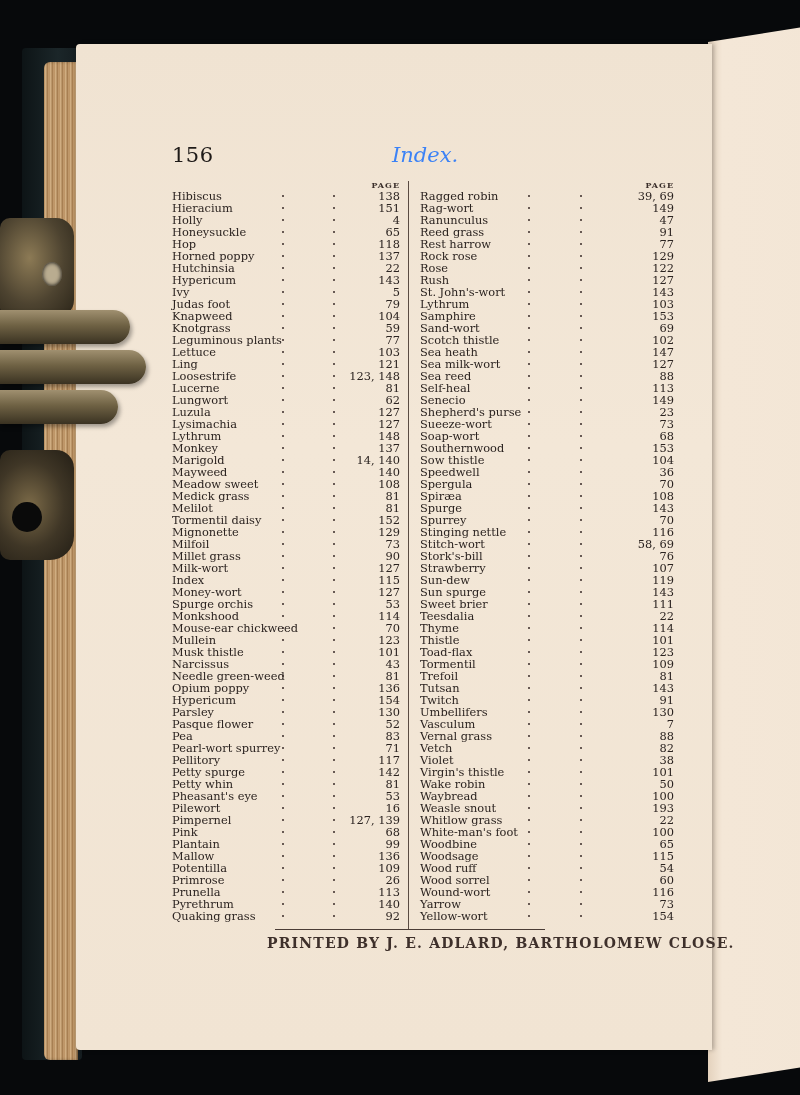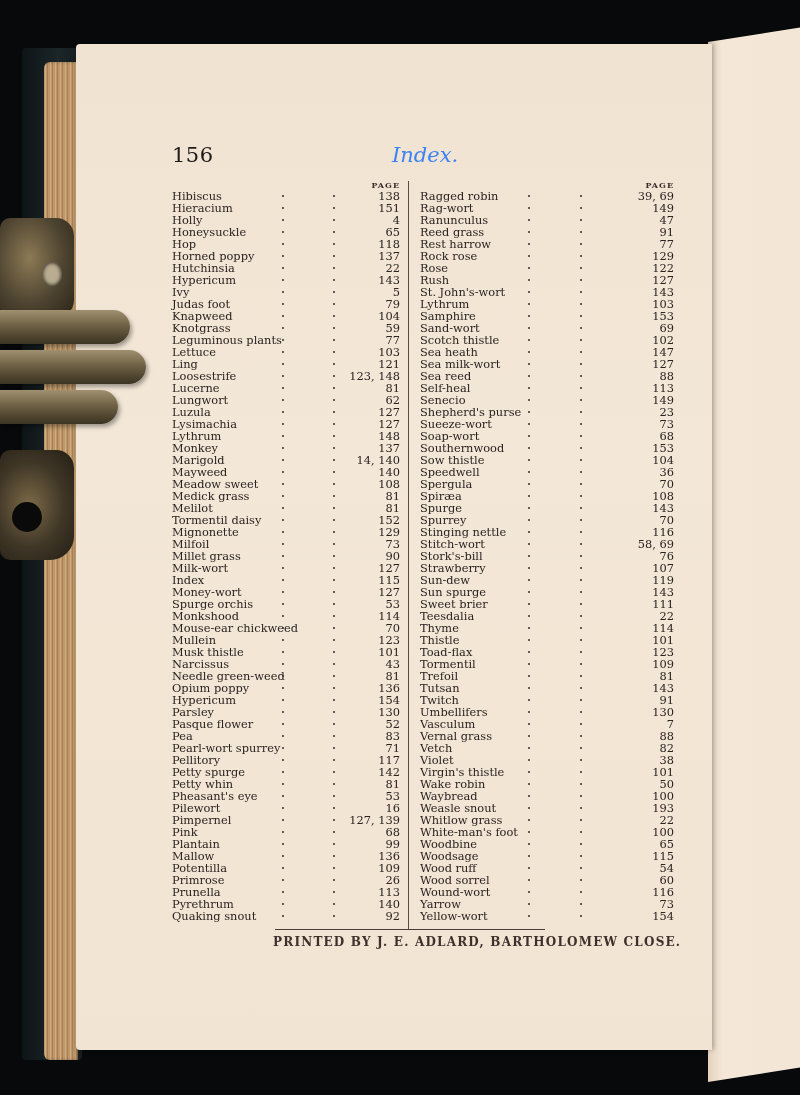--- a/index.html
+++ b/index.html
@@ -92,21 +92,21 @@
   .col-right .entry .dot1 { left: 108px; }
   .col-right .entry .dot2 { left: 160px; }
   .entry .pages {
     position: absolute; right: 2px; top: 0; text-align: right;
   }
   .footer-rule {
     position: absolute; left: 275px; top: 929px; width: 270px; height: 1px; background: #4a3c36;
   }
   .imprint {
     position: absolute; left: 267px; top: 935px; width: 300px;
-    font-size: 12px; letter-spacing: 1.2px; font-weight: bold; color: #3e302b; white-space: nowrap; margin-left: 6px;
+    font-size: 14px; letter-spacing: 1.2px; font-weight: bold; color: #3e302b; white-space: nowrap;
   }
 </style>
 </head>
 <body>
 
 <div class="cover-left"></div>
 <div class="page-edges"></div>
 <div class="page-right"></div>
 
 <div class="page"></div>
@@ -483,21 +483,21 @@
         <span class="dot2"></span>
         <span class="pages">113</span>
       </div>
       <div class="entry">
         <span class="term">Pyrethrum</span>
         <span class="dot1"></span>
         <span class="dot2"></span>
         <span class="pages">140</span>
       </div>
       <div class="entry">
-        <span class="term">Quaking snout</span>
+        <span class="term">Quaking grass</span>
         <span class="dot1"></span>
         <span class="dot2"></span>
         <span class="pages">92</span>
       </div>
     </div>
 </div>
 
 <div class="divider"></div>
 
 <div class="col col-right">

